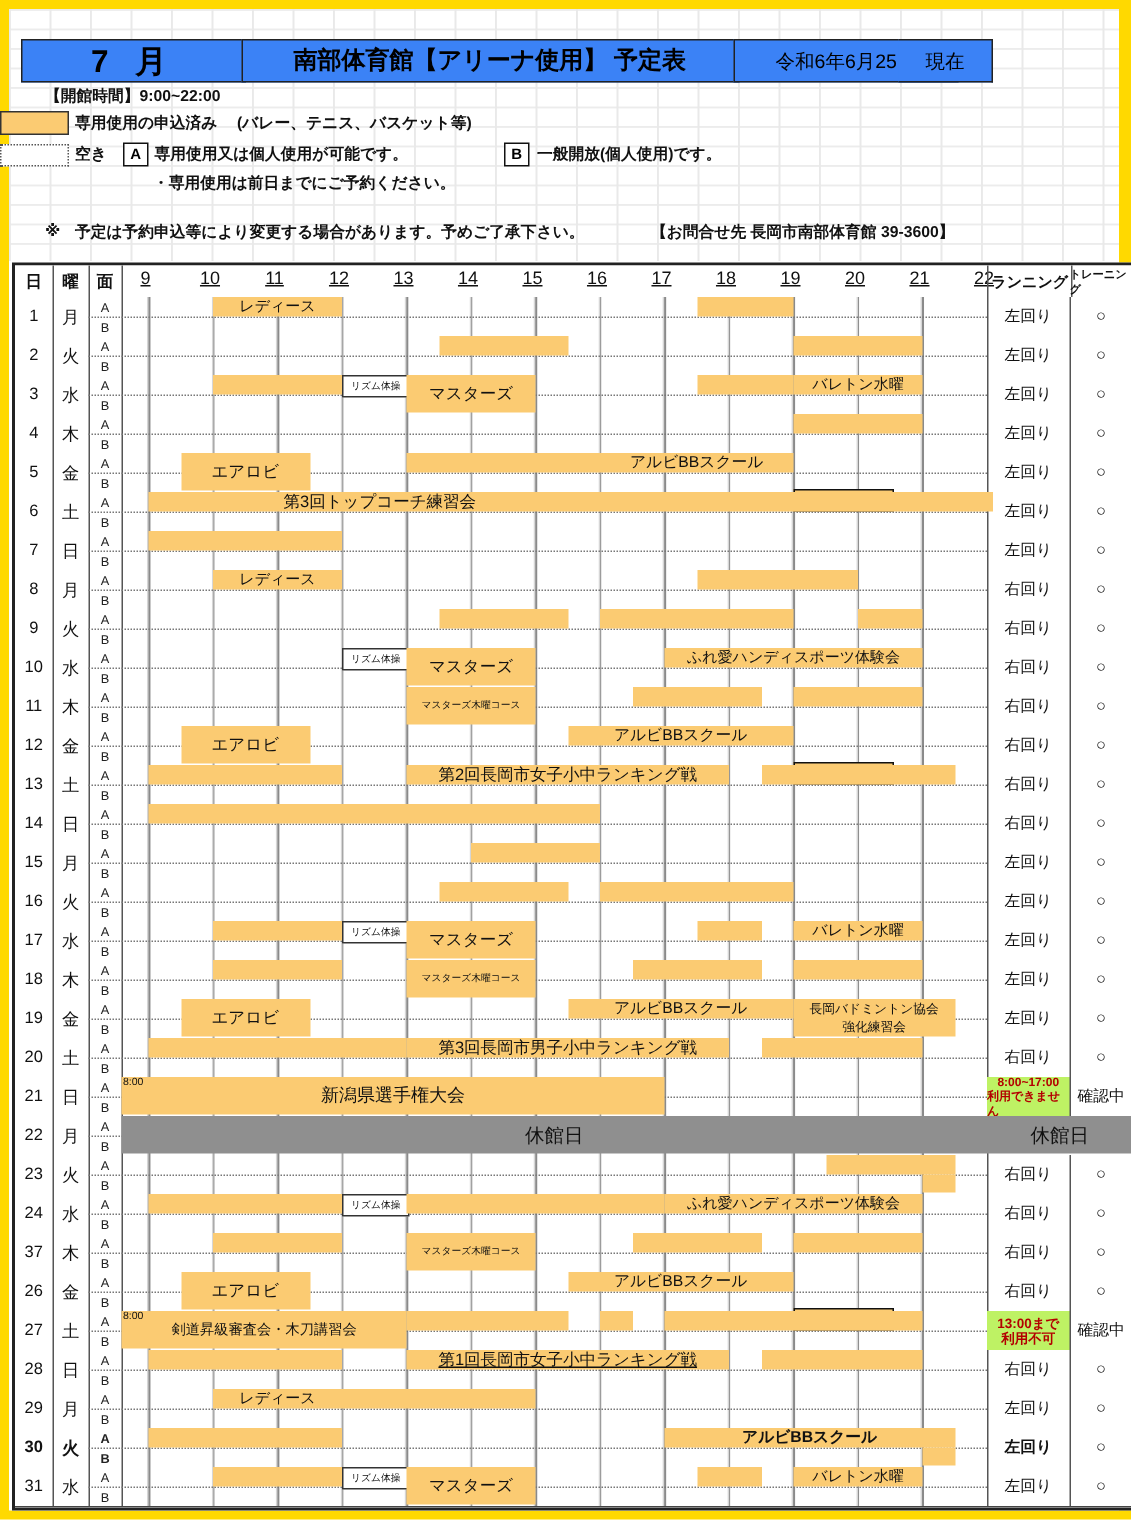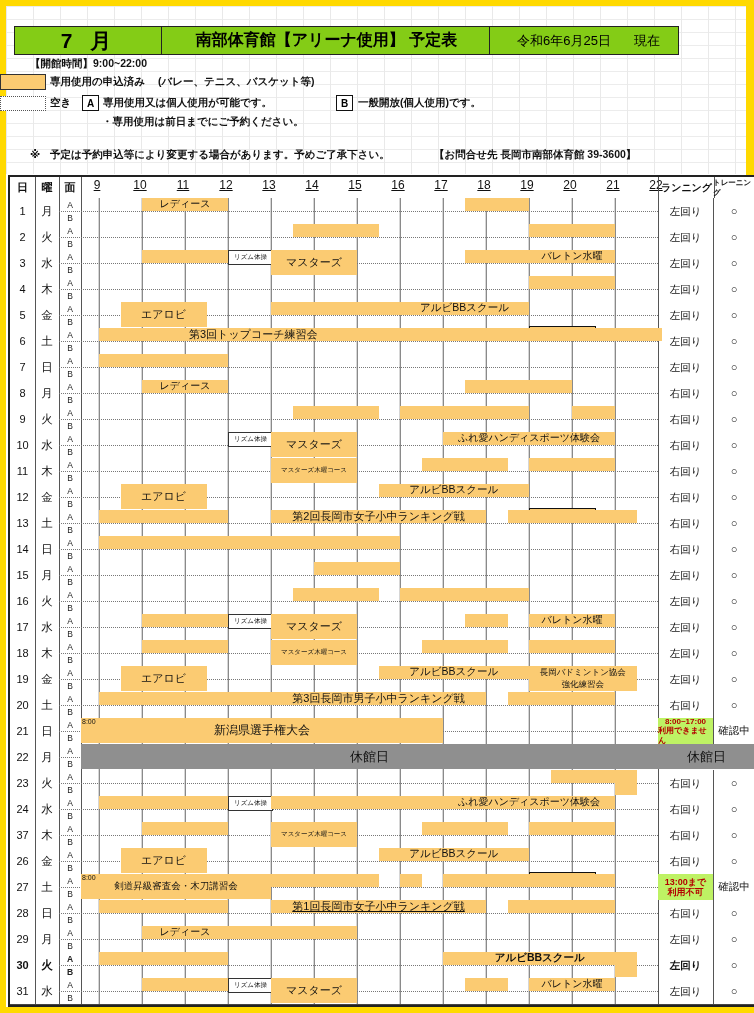--- a/index.html
+++ b/index.html
@@ -3,21 +3,21 @@
 <meta charset="utf-8">
 <style>
   html,body{margin:0;padding:0;}
   body{width:754px;height:1013px;background:#ffd900;font-family:"Liberation Sans","DejaVu Sans",sans-serif;position:relative;overflow:hidden;}
   #sheet{position:absolute;left:6px;top:6px;width:740px;height:1001px;background:#fff;}
   
   #sheet::before{content:"";position:absolute;left:0;top:0;width:740px;height:168px;
     background-image:linear-gradient(90deg,#e4e4e4 1px,transparent 1px),linear-gradient(#e8e8e8 1px,transparent 1px);
     background-size:27px 13px;opacity:.8;}
   .abs{position:absolute;}
-  .cellbox{border:1.5px solid #222;display:flex;align-items:center;justify-content:center;background:#84cc16;z-index:2;}
+  .cellbox{border:1.5px solid #222;display:flex;align-items:center;justify-content:center;background:#3b82f6;z-index:2;}
   .t-title{font-size:21px;font-weight:bold;letter-spacing:6px;}
   .t-sub{font-size:16px;font-weight:bold;}
   .t-date{font-size:13px;}
   .small-b{font-size:10.5px;font-weight:bold;color:#111;z-index:2;}
   .swatch{background:#fbcb72;border:1px solid #333;z-index:2;}
   .swatch-dot{background:#fff;border:1.2px dotted #555;z-index:2;}
   .abox{border:1.5px solid #111;font-size:10px;font-weight:bold;width:15px;height:14px;display:flex;align-items:center;justify-content:center;background:#fff;z-index:2;}
   
   #tbl{position:absolute;left:2px;top:169px;width:745px;height:828px;border:2px solid #222;background:#fff;z-index:3;}
   .hrow{position:absolute;left:0;top:0;width:745px;height:21px;border-bottom:1.5px solid #222;background:#fff;}
@@ -46,21 +46,21 @@
   .preline{white-space:pre-line;text-align:center;}
 </style>
 </head>
 <body>
 
 <div id="sheet">
 
   <div class="abs cellbox t-title" style="left:8px;top:20px;width:148px;height:27px;">7 月</div>
   <div class="abs cellbox t-sub" style="left:154.5px;top:20px;width:330px;height:27px;">南部体育館【アリーナ使用】 予定表</div>
   <div class="abs cellbox t-date" style="left:483px;top:20px;width:148px;height:27px;">令和6年6月25日</div>
-  <div class="abs cellbox t-date" style="left:610px;top:20px;width:62px;height:27px;border-left:none;">現在</div>
+  <div class="abs cellbox t-date" style="left:593px;top:20px;width:62px;height:27px;border-left:none;">現在</div>
 
   <div class="abs small-b" style="left:24px;top:51px;">【開館時間】9:00~22:00</div>
 
   <div class="abs swatch" style="left:-6px;top:68px;width:44px;height:14px;"></div>
   <div class="abs small-b" style="left:44px;top:69px;">専用使用の申込済み</div>
   <div class="abs small-b" style="left:152px;top:69px;">(バレー、テニス、バスケット等)</div>
 
   <div class="abs swatch-dot" style="left:-6px;top:90px;width:44px;height:13px;"></div>
   <div class="abs small-b" style="left:44px;top:90px;">空き</div>
   <div class="abs abox" style="left:76px;top:89px;">A</div>

